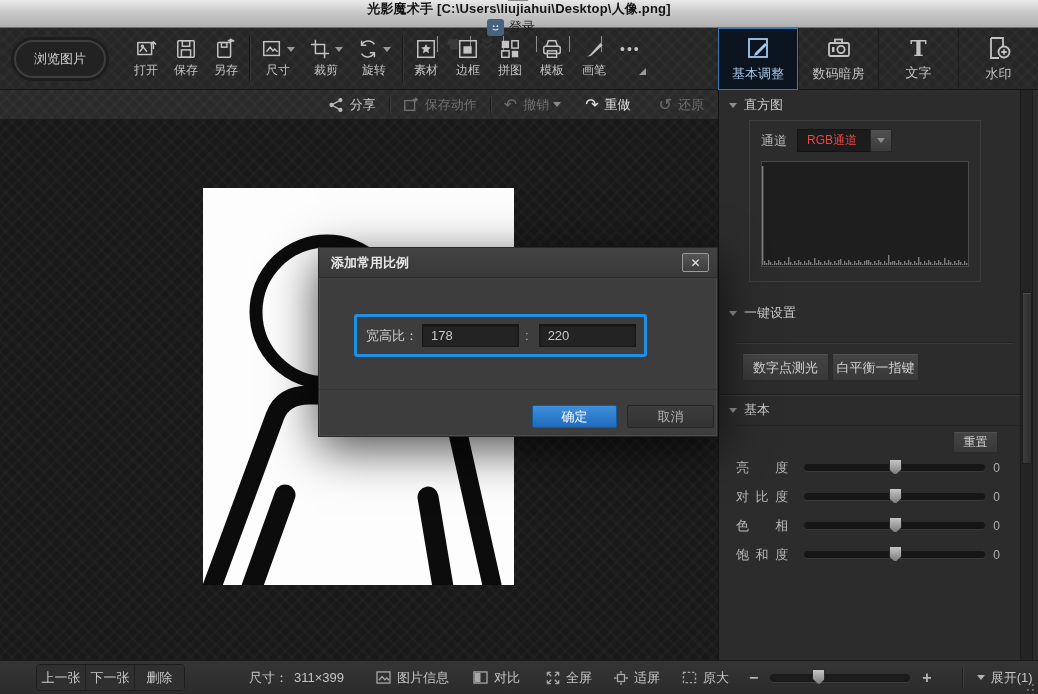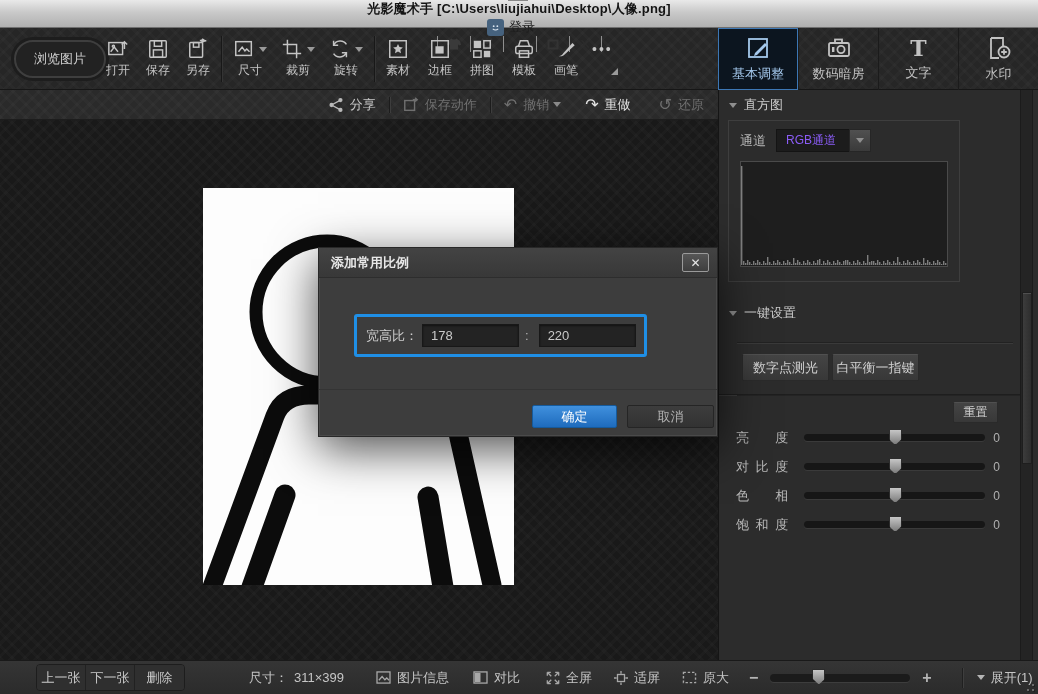--- a/index.html
+++ b/index.html
@@ -80,23 +80,23 @@
     background-image:
       repeating-linear-gradient(45deg, rgba(255,255,255,.02) 0 3px, transparent 3px 9px),
       repeating-linear-gradient(135deg, rgba(255,255,255,.02) 0 3px, transparent 3px 9px);
   }
   .photo { position:absolute; left:203px; top:68px; width:311px; height:397px; background:#fdfdfd; }
   
   .right-panel { width:320px; background:#2c2c2c; border-left:1px solid #151515; position:relative; }
   .panel-content { width:302px; }
   .sec-h { height:30px; display:flex; align-items:center; gap:7px; padding-left:10px; color:#cacaca; font-size:13px; }
   .tri { width:0; height:0; border-left:4px solid transparent; border-right:4px solid transparent; border-top:5px solid #8f8f8f; }
-  .hist-box { margin-left:9px; width:232px; height:162px; border:1px solid #3e3e3e; padding:8px 11px; }
+  .hist-box { margin-left:30px; width:232px; height:162px; border:1px solid #3e3e3e; padding:8px 11px; }
   .ch-row { display:flex; align-items:center; gap:10px; color:#b8b8b8; font-size:13px; }
-  .ch-dd { width:74px; height:23px; background:#1c1c1c; border:1px solid #141414; color:#8b5cf6; font-size:12px; display:flex; align-items:center; padding-left:9px; }
+  .ch-dd { width:74px; height:23px; background:#1c1c1c; border:1px solid #141414; color:#ef4444; font-size:12px; display:flex; align-items:center; padding-left:9px; }
   .ch-btn { width:22px; height:23px; background:linear-gradient(#505050,#3a3a3a); border:1px solid #262626; display:flex; align-items:center; justify-content:center; margin-left:-1px; }
   .hist-inner { margin-top:9px; height:106px; border:1px solid #4a4a4a; background:#1e1e1e; overflow:hidden; }
   .btn-grid { margin-left:23px; width:270px; display:grid; grid-template-columns:87px 87px 87px; gap:3px; margin-top:6px; }
   .pbtn {
     height:27px; display:flex; align-items:center; justify-content:center;
     background:linear-gradient(#444444,#383838); border:1px solid #2a2a2a; border-top-color:#505050;
     border-radius:2px; color:#d2d2d2; font-size:13px;
   }
   .panel-div { margin:14px 0 0 18px; width:276px; height:1px; background:#222; box-shadow:0 1px 0 #3a3a3a; }
   .panel-sep { margin-top:13px; height:1px; background:#1e1e1e; box-shadow:0 1px 0 #3a3a3a; }
@@ -200,21 +200,21 @@
       </div>
       <div class="win-btn">✕</div>
     </div>
   </div>
 
   <div class="toolbar checker">
     <div class="browse-pill">
       <span>浏览图片</span>
     </div>
 
-    <div class="tool" style="">
+    <div class="tool" style="margin-left:28px;align-items:flex-end;">
       <span class="g-ic">
         <svg class="icon-svg" width="22" height="22" viewBox="0 0 24 24">
             <rect x="2" y="5" width="15" height="13"></rect>
             <path d="M4,15 l4,-5 4,5"></path>
             <circle cx="7" cy="9" r="1.2"></circle>
             <path d="M19,12 v-8 m-3,3 l3,-3 3,3"></path>
           </svg>
       </span>
       <span>打开</span>
     </div>
@@ -589,20 +589,24 @@
           <span class="tri"></span>
           <span>一键设置</span>
         </div>
         <div class="panel-div"></div>
         <div class="btn-grid" style="margin-top:11px;">
           <div class="pbtn">数字点测光</div>
           <div class="pbtn">白平衡一指键</div>
         </div>
 
         <div class="panel-sep"></div>
+        <div class="sec-h">
+          <span class="tri"></span>
+          <span>基本</span>
+        </div>
         <div class="under-h"></div>
         <div class="reset-row">
           <div class="pbtn reset-btn">重置</div>
         </div>
 
         <div class="sl-row" style="">
           <span class="sl-label">亮度</span>
           <span class="sl-track">
               <span class="sl-handle"></span>
             </span>

